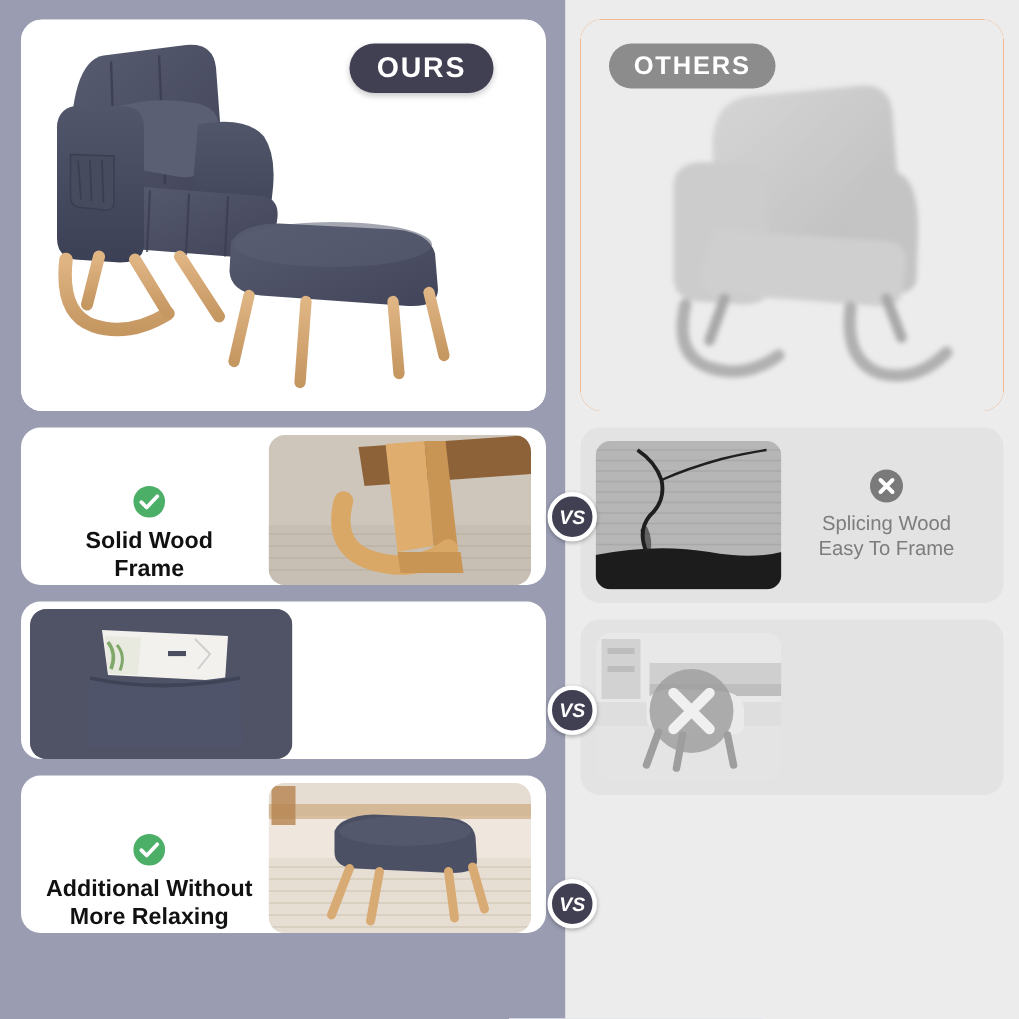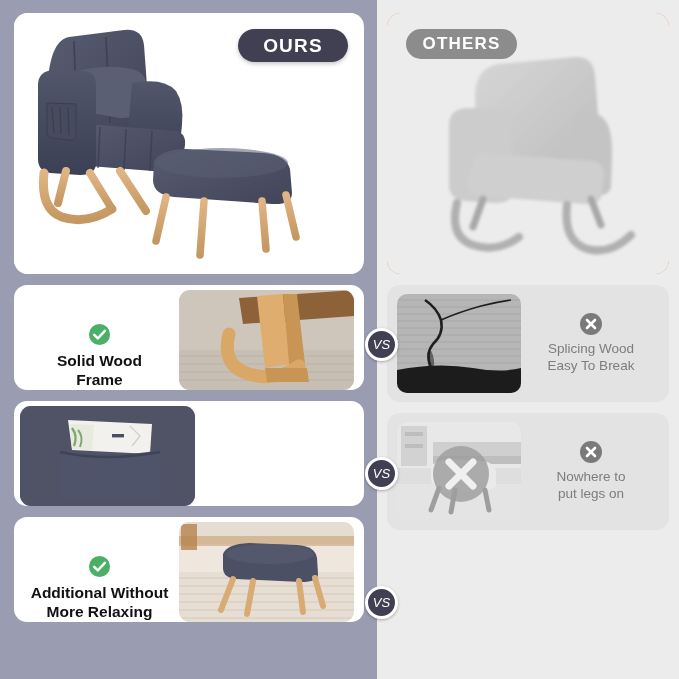--- a/index.html
+++ b/index.html
@@ -66,22 +66,22 @@
     border-radius: 999px;
     color: #ffffff;
     font-weight: bold;
     letter-spacing: 1.2px;
     display: flex;
     align-items: center;
     justify-content: center;
     z-index: 6;
   }
   .pill-ours {
-    right: 16px;
-    width: 110px;
+    right: 35px;
+    width: 96px;
     height: 33px;
     background: #413f52;
     font-size: 19px;
     box-shadow: 0 2px 4px rgba(0,0,0,.22);
   }
   .pill-others {
     left: 19px;
     width: 111px;
     height: 30px;
     background: #8c8c8c;
@@ -168,21 +168,21 @@
   .vs {
     position: absolute;
     left: 365px;
     width: 33px;
     height: 33px;
     border-radius: 50%;
     background: #413f52;
     border: 3px solid #ffffff;
     color: #ffffff;
     font-size: 13px;
-    font-weight: normal;
+    font-weight: bold;
     font-style: italic;
     display: flex;
     align-items: center;
     justify-content: center;
     z-index: 20;
     box-shadow: 0 1px 3px rgba(0,0,0,.3);
   }
   .vs1 { top: 328px; }
   .vs2 { top: 457px; }
   .vs3 { top: 586px; }
@@ -371,21 +371,21 @@
         </svg>
       </div>
       <div class="txt-block-r">
         <span class="badge-ic-o">
           <svg viewBox="0 0 24 24" width="24" height="24">
             <circle cx="12" cy="12" r="11" fill="#7a7a7a"></circle>
             <path d="M8 8 L16 16 M16 8 L8 16" stroke="#ffffff" stroke-width="2.6" stroke-linecap="round"></path>
           </svg>
         </span>
         <span class="label-others">Splicing Wood
-Easy To Break</span>
+Easy To Frame</span>
       </div>
     </div>
 
 
     <div class="row-others">
       <div class="thumb-o">
         <svg viewBox="0 0 124 99" width="124" height="99">
           <rect width="124" height="99" fill="#dedede"></rect>
           <rect x="0" y="0" width="124" height="46" fill="#e8e8e8"></rect>
           <rect x="4" y="4" width="26" height="40" fill="#d2d2d2"></rect>
@@ -395,30 +395,20 @@
           <rect x="36" y="34" width="88" height="8" fill="#bebebe"></rect>
           <rect y="62" width="124" height="37" fill="#e4e4e4"></rect>
           <path d="M34 46 Q36 38 54 37 L84 39 Q98 40 99 50 L99 62 Q99 68 86 68 L46 66 Q34 65 34 56 Z" fill="#eaeaea"></path>
           <path d="M42 66 L34 88" stroke="#9e9e9e" stroke-width="5" stroke-linecap="round"></path>
           <path d="M58 68 L54 90" stroke="#9e9e9e" stroke-width="5" stroke-linecap="round"></path>
           <path d="M88 68 L92 88" stroke="#9e9e9e" stroke-width="5" stroke-linecap="round"></path>
           <circle cx="64" cy="52" r="28" fill="#9e9e9e" opacity=".82"></circle>
           <path d="M52 40 L76 64 M76 40 L52 64" stroke="#f0f0f0" stroke-width="7" stroke-linecap="round"></path>
         </svg>
       </div>
-      <div class="txt-block-r">
-        <span class="badge-ic-o">
-          <svg viewBox="0 0 24 24" width="24" height="24">
-            <circle cx="12" cy="12" r="11" fill="#7a7a7a"></circle>
-            <path d="M8 8 L16 16 M16 8 L8 16" stroke="#ffffff" stroke-width="2.6" stroke-linecap="round"></path>
-          </svg>
-        </span>
-        <span class="label-others">Nowhere to
-put legs on</span>
-      </div>
     </div>
   </div>
 
   <div class="vs vs1">
     <span>VS</span>
   </div>
   <div class="vs vs2">
     <span>VS</span>
   </div>
   <div class="vs vs3">

